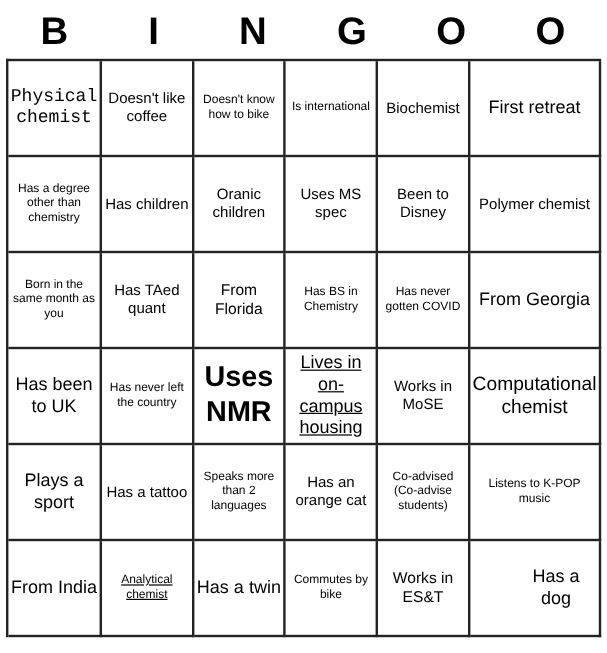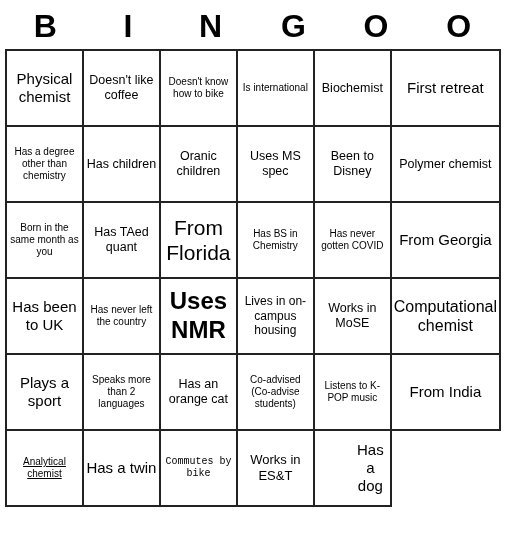--- a/index.html
+++ b/index.html
@@ -65,21 +65,21 @@
   <div id="bingo-header">
   <div class="header-cell">B</div>
       <div class="header-cell">I</div>
       <div class="header-cell">N</div>
       <div class="header-cell">G</div>
       <div class="header-cell">O</div>
       <div class="header-cell">O</div>
     </div>
   <div id="bingo-grid">
   <div class="cell">
-        <span style="font-size: 15px;">Physical chemist</span>
+        <span style="font-size: 15px; font-family: Liberation Mono, monospace;">Physical chemist</span>
       </div>
       <div class="cell">
         <span style="font-size: 12.5px;">Doesn't like coffee</span>
       </div>
       <div class="cell">
         <span style="font-size: 10px;">Doesn't know how to bike</span>
       </div>
       <div class="cell">
         <span style="font-size: 10px;">Is international</span>
       </div>
@@ -107,51 +107,54 @@
       <div class="cell">
         <span style="font-size: 12.5px;">Polymer chemist</span>
       </div>
       <div class="cell">
         <span style="font-size: 10px;">Born in the same month as you</span>
       </div>
       <div class="cell">
         <span style="font-size: 12.5px;">Has TAed quant</span>
       </div>
       <div class="cell">
-        <span style="font-size: 21px; text-align: center;">From Florida</span>
+        <span style="font-size: 13px; text-align: center;">From Florida</span>
       </div>
       <div class="cell">
         <span style="font-size: 10px;">Has BS in Chemistry</span>
       </div>
       <div class="cell">
         <span style="font-size: 10px;">Has never gotten COVID</span>
       </div>
       <div class="cell">
         <span style="font-size: 15px;">From Georgia</span>
       </div>
       <div class="cell">
         <span style="font-size: 15px;">Has been to UK</span>
       </div>
       <div class="cell">
         <span style="font-size: 10px;">Has never left the country</span>
       </div>
       <div class="cell">
         <span style="font-size: 24px; font-weight: bold;">Uses NMR</span>
       </div>
       <div class="cell">
-        <span style="font-size: 12px;">Lives in on-campus housing</span>
+        <span style="font-size: 15px; text-decoration: underline;">Lives in on-campus housing</span>
       </div>
       <div class="cell">
         <span style="font-size: 12.5px;">Works in MoSE</span>
       </div>
       <div class="cell">
         <span style="font-size: 16px;">Computational chemist</span>
       </div>
       <div class="cell">
         <span style="font-size: 15px;">Plays a sport</span>
+      </div>
+      <div class="cell">
+        <span style="font-size: 12.5px;">Has a tattoo</span>
       </div>
       <div class="cell">
         <span style="font-size: 10px;">Speaks more than 2 languages</span>
       </div>
       <div class="cell">
         <span style="font-size: 12.5px;">Has an orange cat</span>
       </div>
       <div class="cell">
         <span style="font-size: 10px;">Co-advised (Co-advise students)</span>
       </div>
@@ -161,21 +164,21 @@
       <div class="cell">
         <span style="font-size: 15px;">From India</span>
       </div>
       <div class="cell">
         <span style="font-size: 10px; text-decoration: underline;">Analytical chemist</span>
       </div>
       <div class="cell">
         <span style="font-size: 15px;">Has a twin</span>
       </div>
       <div class="cell">
-        <span style="font-size: 10px; font-family: Liberation Mono, monospace;">Commutes by bike</span>
+        <span style="font-size: 10px;">Commutes by bike</span>
       </div>
       <div class="cell">
         <span style="font-size: 13px;">Works in ES&amp;T</span>
       </div>
       <div class="cell">
         <span style="font-size: 15px; margin-left: 36px;">Has a dog</span>
       </div>
     </div>
 </div>
 

